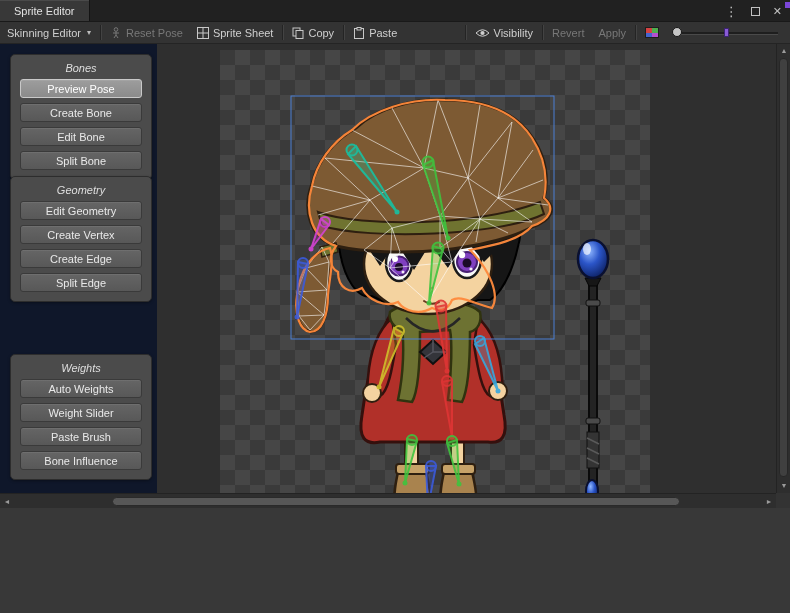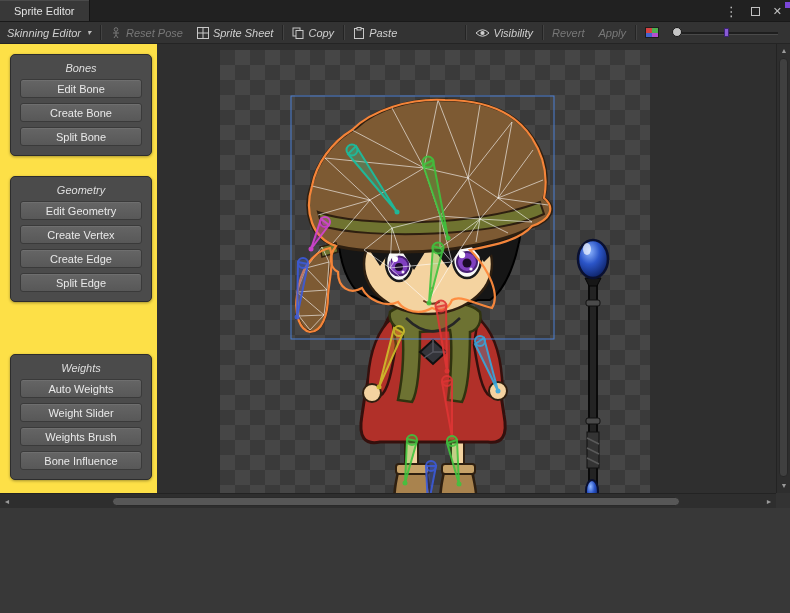--- a/index.html
+++ b/index.html
@@ -1,33 +1,33 @@
 <!DOCTYPE html>
 <html><head>
 <meta charset="utf-8">
 <style>
   * { margin:0; padding:0; box-sizing:border-box; }
   html,body { width:790px; height:613px; overflow:hidden; background:#383838;
     font-family:"Liberation Sans", sans-serif; font-size:11px; -webkit-font-smoothing:antialiased; }
-  .window { position:relative; width:790px; height:508px; background:#fde047; }
+  .window { position:relative; width:790px; height:508px; background:#0f172a; }
 
   
   .titlebar { position:absolute; left:0; top:0; right:0; height:22px; background:#212121;
     border-bottom:1px solid #191919; display:flex; align-items:stretch; }
   .tab { display:flex; align-items:center; padding:0 14px; background:#383838; color:#e2e2e2;
     border-right:1px solid #141414; box-shadow:inset 0 1px 0 #4a4a4a; }
   .win-controls { position:absolute; right:8px; top:0; height:22px; display:flex; align-items:center; gap:13px; color:#c2c2c2; }
   .kebab { font-size:13px; line-height:1; }
   .maxbox { width:9px; height:9px; border:1px solid #c2c2c2; margin-top:1px; }
   .closex { font-size:11px; }
   .corner-accent { position:absolute; right:0; top:2px; width:5px; height:6px; background:#7b46d8; }
 
   
   .toolbar { position:absolute; left:0; top:22px; right:0; height:22px; background:#333333;
-    border-bottom:1px solid #242424; display:flex; align-items:center; color:#cfcfcf;font-style:italic; }
+    border-bottom:1px solid #242424; display:flex; align-items:center; color:#cfcfcf; }
   .tb-item { display:flex; align-items:center; gap:4px; padding:0 7px; height:21px; white-space:nowrap; }
   .tb-item.disabled { color:#787878; }
   .caret { font-size:8px; margin-left:2px; color:#bdbdbd; }
   .sep { width:1px; height:15px; background:#242424; box-shadow:1px 0 0 #434343; margin:0 2px; }
   .tb-right { margin-left:auto; display:flex; align-items:center; }
   .icn { display:block; }
   .swatch { width:14px; height:11px; display:grid; grid-template-columns:1fr 1fr; grid-template-rows:1fr 1fr; border:1px solid #1d1d1d; }
   .swatch i:nth-child(1){background:#d44242;} .swatch i:nth-child(2){background:#4fae4f;}
   .swatch i:nth-child(3){background:#4565d0;} .swatch i:nth-child(4){background:#b44fd0;}
   .slider { position:relative; width:108px; height:21px; margin:0 10px 0 6px; }
@@ -300,38 +300,39 @@
 
         <polygon points="436,466 428,507 426,466" fill="rgba(59,91,220,0.30)" stroke="#3b5bdc"></polygon>
         <circle cx="431" cy="466" r="5" fill="rgba(59,91,220,0.25)" stroke="#3b5bdc"></circle>
         <circle cx="428" cy="507" r="2.5" fill="#3b5bdc" stroke="none"></circle>
       </g>
     </svg>
   </div>
 
   <div class="group" style="top:54px">
     <div class="group-title">Bones</div>
+    <button class="btn active">Preview Pose</button>
+    <button class="btn">Create Bone</button>
     <button class="btn">Edit Bone</button>
-    <button class="btn">Create Bone</button>
     <button class="btn">Split Bone</button>
   </div>
 
   <div class="group" style="top:176px">
     <div class="group-title">Geometry</div>
     <button class="btn">Edit Geometry</button>
     <button class="btn">Create Vertex</button>
     <button class="btn">Create Edge</button>
     <button class="btn">Split Edge</button>
   </div>
 
   <div class="group" style="top:354px">
     <div class="group-title">Weights</div>
     <button class="btn">Auto Weights</button>
     <button class="btn">Weight Slider</button>
-    <button class="btn">Weights Brush</button>
+    <button class="btn">Paste Brush</button>
     <button class="btn">Bone Influence</button>
   </div>
 
   <div class="vscroll">
     <div class="arrow up">▲</div>
     <div class="vthumb"></div>
     <div class="arrow down">▼</div>
   </div>
   <div class="hscroll">
     <div class="arrow left">◄</div>

